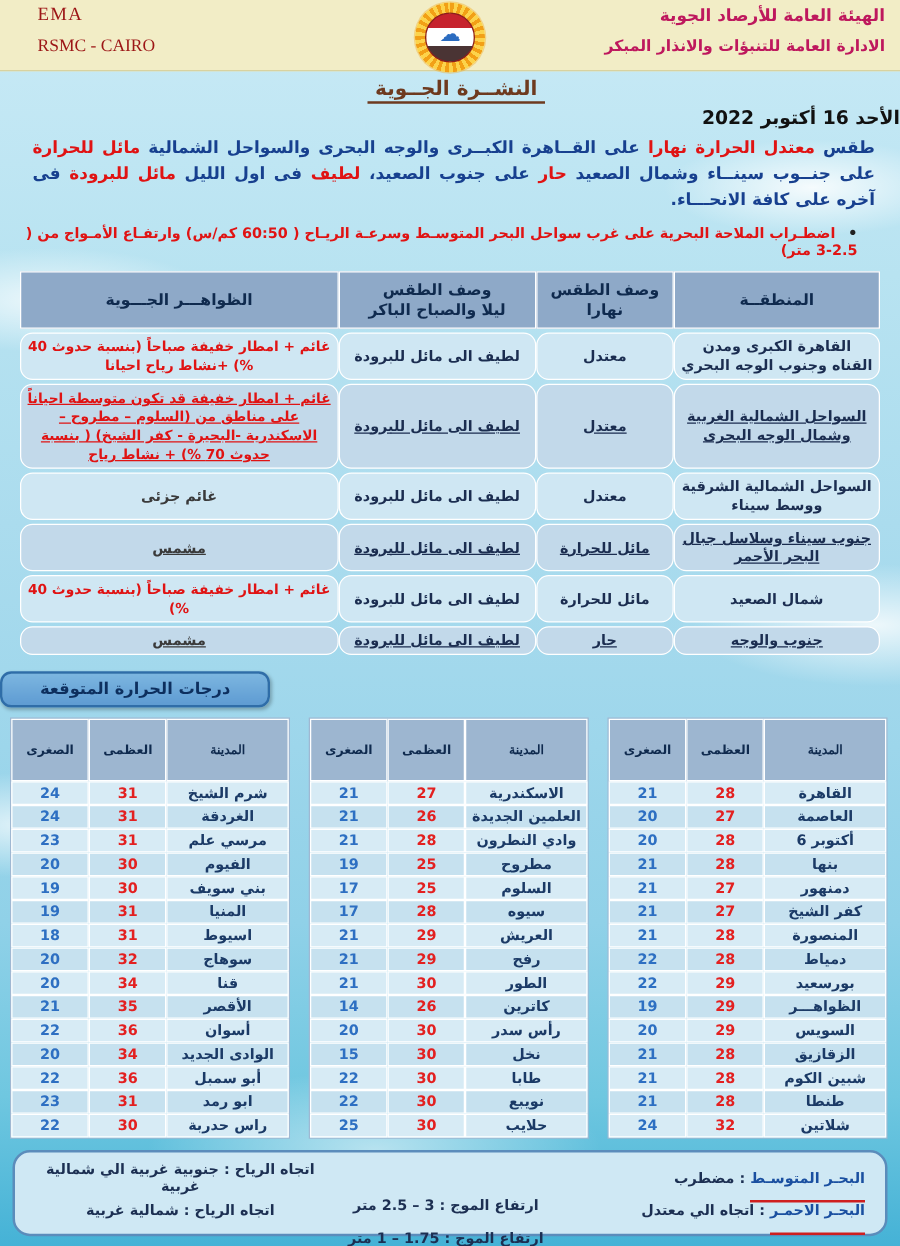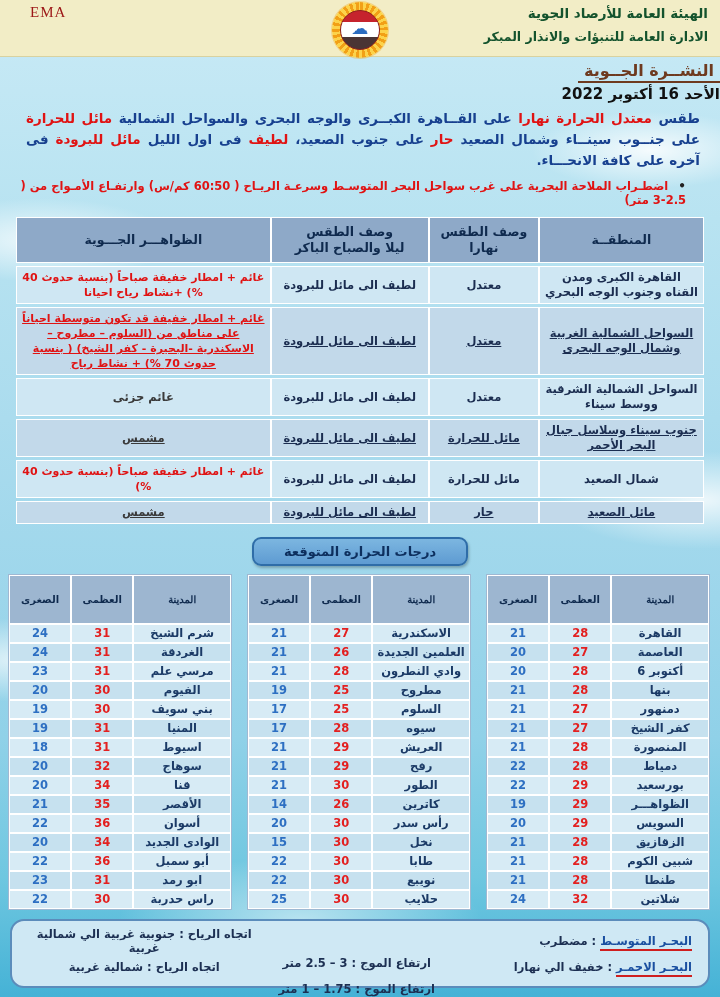--- a/index.html
+++ b/index.html
@@ -30,42 +30,42 @@
   }
   .latin-ids {
     position: absolute; left: 30px; top: 4px; width: 190px;
     color: #9c1616; text-align: left;
     font-family: "Liberation Serif", serif; font-weight: normal;
   }
   .ema-label { font-size: 15px; letter-spacing: 1px; }
   .rsmc-label { font-size: 14px; margin-top: 9px; }
   .arabic-ids {
     position: absolute; right: 12px; top: 5px;
-    color: #14532d; text-align: right; direction: rtl;
+    color: #be185d; text-align: right; direction: rtl;
   }
   .authority-name { font-size: 13.5px; }
   .department-name { font-size: 12.5px; margin-top: 8px; }
   
   .logo { position: absolute; left: 332px; top: 2px; width: 56px; height: 56px; }
   .sun {
     width: 56px; height: 56px; border-radius: 50%;
     background: repeating-conic-gradient(#f2a016 0deg 7deg, #fcd34b 7deg 14deg);
     box-shadow: 0 0 0 1px rgba(240,170,30,.4);
   }
   .globe {
     position: absolute; inset: 8px; border-radius: 50%; overflow: hidden;
     background: linear-gradient(180deg,#c6232d 0 30%,#ffffff 30% 68%,#4a3434 68% 100%);
     border: 1px solid #8c1d1d;
   }
   .cloud-glyph {
     position: absolute; left: 0; right: 0; top: 9px;
     text-align: center; font-size: 17px; line-height: 17px; color: #2b6cc0;
   }
   
-  .title-wrap { text-align: right; margin-top: 4px; padding-left: 10px; }
+  .title-wrap { text-align: center; margin-top: 4px; padding-left: 10px; }
   .bulletin-title {
     display: inline-block; direction: rtl;
     color: #6e3a1f; font-size: 16px;
     border-bottom: 2px solid #6e3a1f; padding: 0 6px 1px;
   }
   .bulletin-date { text-align: right; direction: rtl; color: #111; font-size: 15px; margin-top: 2px; }
   
   .forecast {
     direction: rtl; text-align: justify;
     margin: 5px 20px 0 26px;
@@ -87,27 +87,27 @@
   .weather-table th, .weather-table td {
     border: 1px solid #ffffff; text-align: center; vertical-align: middle;
     padding: 3px 5px;
   }
   .weather-table th {
     background: #8ea9c8; color: #0f2a4e;
     font-size: 12.5px; line-height: 16px; white-space: pre-line; height: 46px;
   }
   .col-region { width: 24%; } .col-day { width: 16%; }
   .col-night { width: 23%; } .col-phen { width: 37%; }
-  .weather-table td { font-size: 11.5px; line-height: 15px; color: #1b2d50; }
+  .weather-table td { font-size: 11.5px; line-height: 15px; color: #1b2d50; border-radius: 10px; }
   .wrow-odd td  { background: #cfe7f3; }
   .wrow-even td { background: #c2d9ea; text-decoration: underline; }
   .phen-red  { color: #e01313 !important; font-size: 11px !important; }
   .phen-dark { color: #3a3a3a !important; }
   
-  .temps-btn-wrap { text-align: center; margin-top: 10px; }
+  .temps-btn-wrap { text-align: left; margin-top: 10px; }
   .temps-btn {
     display: inline-block; direction: rtl;
     background: linear-gradient(180deg,#7cb6e0,#5e9bd2);
     border: 2px solid #2f6da8; border-radius: 9px;
     color: #0d2f5e; font-size: 13px; padding: 5px 30px;
     box-shadow: 1px 2px 3px rgba(0,0,0,.25);
   }
   
   .temps-area {
     display: flex; flex-direction: row-reverse;
@@ -134,40 +134,41 @@
     direction: rtl; margin: 9px 10px 0;
     background: #cfe8f4; border: 2px solid #5b8cbb; border-radius: 14px;
     padding: 7px 16px 6px; color: #1c2f52; font-size: 11.5px;
   }
   .sea-row { display: flex; align-items: center; height: 26px; }
   .sea-cell-name { width: 36%; text-align: right; }
   .sea-cell-wave { width: 29%; text-align: center; }
   .sea-cell-wind { width: 35%; text-align: center; }
   .sea-name {
     color: #1a4fa0;
-    border-bottom: 2px solid #cf1f1f; padding-bottom: 1px;
+    border-bottom: 2px solid #cf1f1f; padding-bottom: 11px;
   }
   .ltr-num { direction: ltr; unicode-bidi: isolate; display: inline-block; margin-top: 44px; }
   
   .signatures {
     display: flex; flex-direction: row-reverse;
     margin: 13px 6px 0; text-align: center;
     color: #0e2746; font-size: 12.5px; direction: rtl;
   }
   .sig-block { width: 33.33%; }
   .sig-title { margin-top: 6px; }
 </style>
 </head>
 <body>
 
 <div class="page">
 
   <div class="band">
     <div class="latin-ids">
       <div class="ema-label">EMA</div>
+      <div class="rsmc-label">RSMC - CAIRO</div>
     </div>
     <div class="logo">
       <div class="sun"></div>
       <div class="globe">
         <div class="cloud-glyph">☁</div>
       </div>
     </div>
     <div class="arabic-ids">
       <div class="authority-name">الهيئة العامة للأرصاد الجوية</div>
       <div class="department-name">الادارة العامة للتنبؤات والانذار المبكر</div>
@@ -221,21 +222,21 @@
           <td>لطيف الى مائل للبرودة</td>
           <td class="phen-dark">مشمس</td>
         </tr>
         <tr class="wrow-odd">
           <td>شمال الصعيد</td>
           <td>مائل للحرارة</td>
           <td>لطيف الى مائل للبرودة</td>
           <td class="phen-red">غائم + امطار خفيفة صباحاً (بنسبة حدوث 40 %)</td>
         </tr>
         <tr class="wrow-even">
-          <td>مائل الصعيد</td>
+          <td>جنوب والوجه</td>
           <td>حار</td>
           <td>لطيف الى مائل للبرودة</td>
           <td class="phen-dark">مشمس</td>
         </tr>
       </tbody>
   </table>
 
   <div class="temps-btn-wrap">
     <span class="temps-btn">درجات الحرارة المتوقعة</span>
   </div>
@@ -512,21 +513,21 @@
         <span>ارتفاع الموج :</span>
         <span class="ltr-num">2.5 – 3</span>
         <span>متر</span>
       </div>
       <div class="sea-cell-wind">اتجاه الرياح : جنوبية غربية الي شمالية غربية</div>
     </div>
     <div class="sea-row">
       <div class="sea-cell-name">
         <span class="sea-name">البحـر الاحمـر</span>
         <span>:</span>
-        <span>خفيف الي نهارا</span>
+        <span>اتجاه الي معتدل</span>
       </div>
       <div class="sea-cell-wave">
         <span>ارتفاع الموج :</span>
         <span class="ltr-num">1 – 1.75</span>
         <span>متر</span>
       </div>
       <div class="sea-cell-wind">اتجاه الرياح : شمالية غربية</div>
     </div>
   </div>
 

